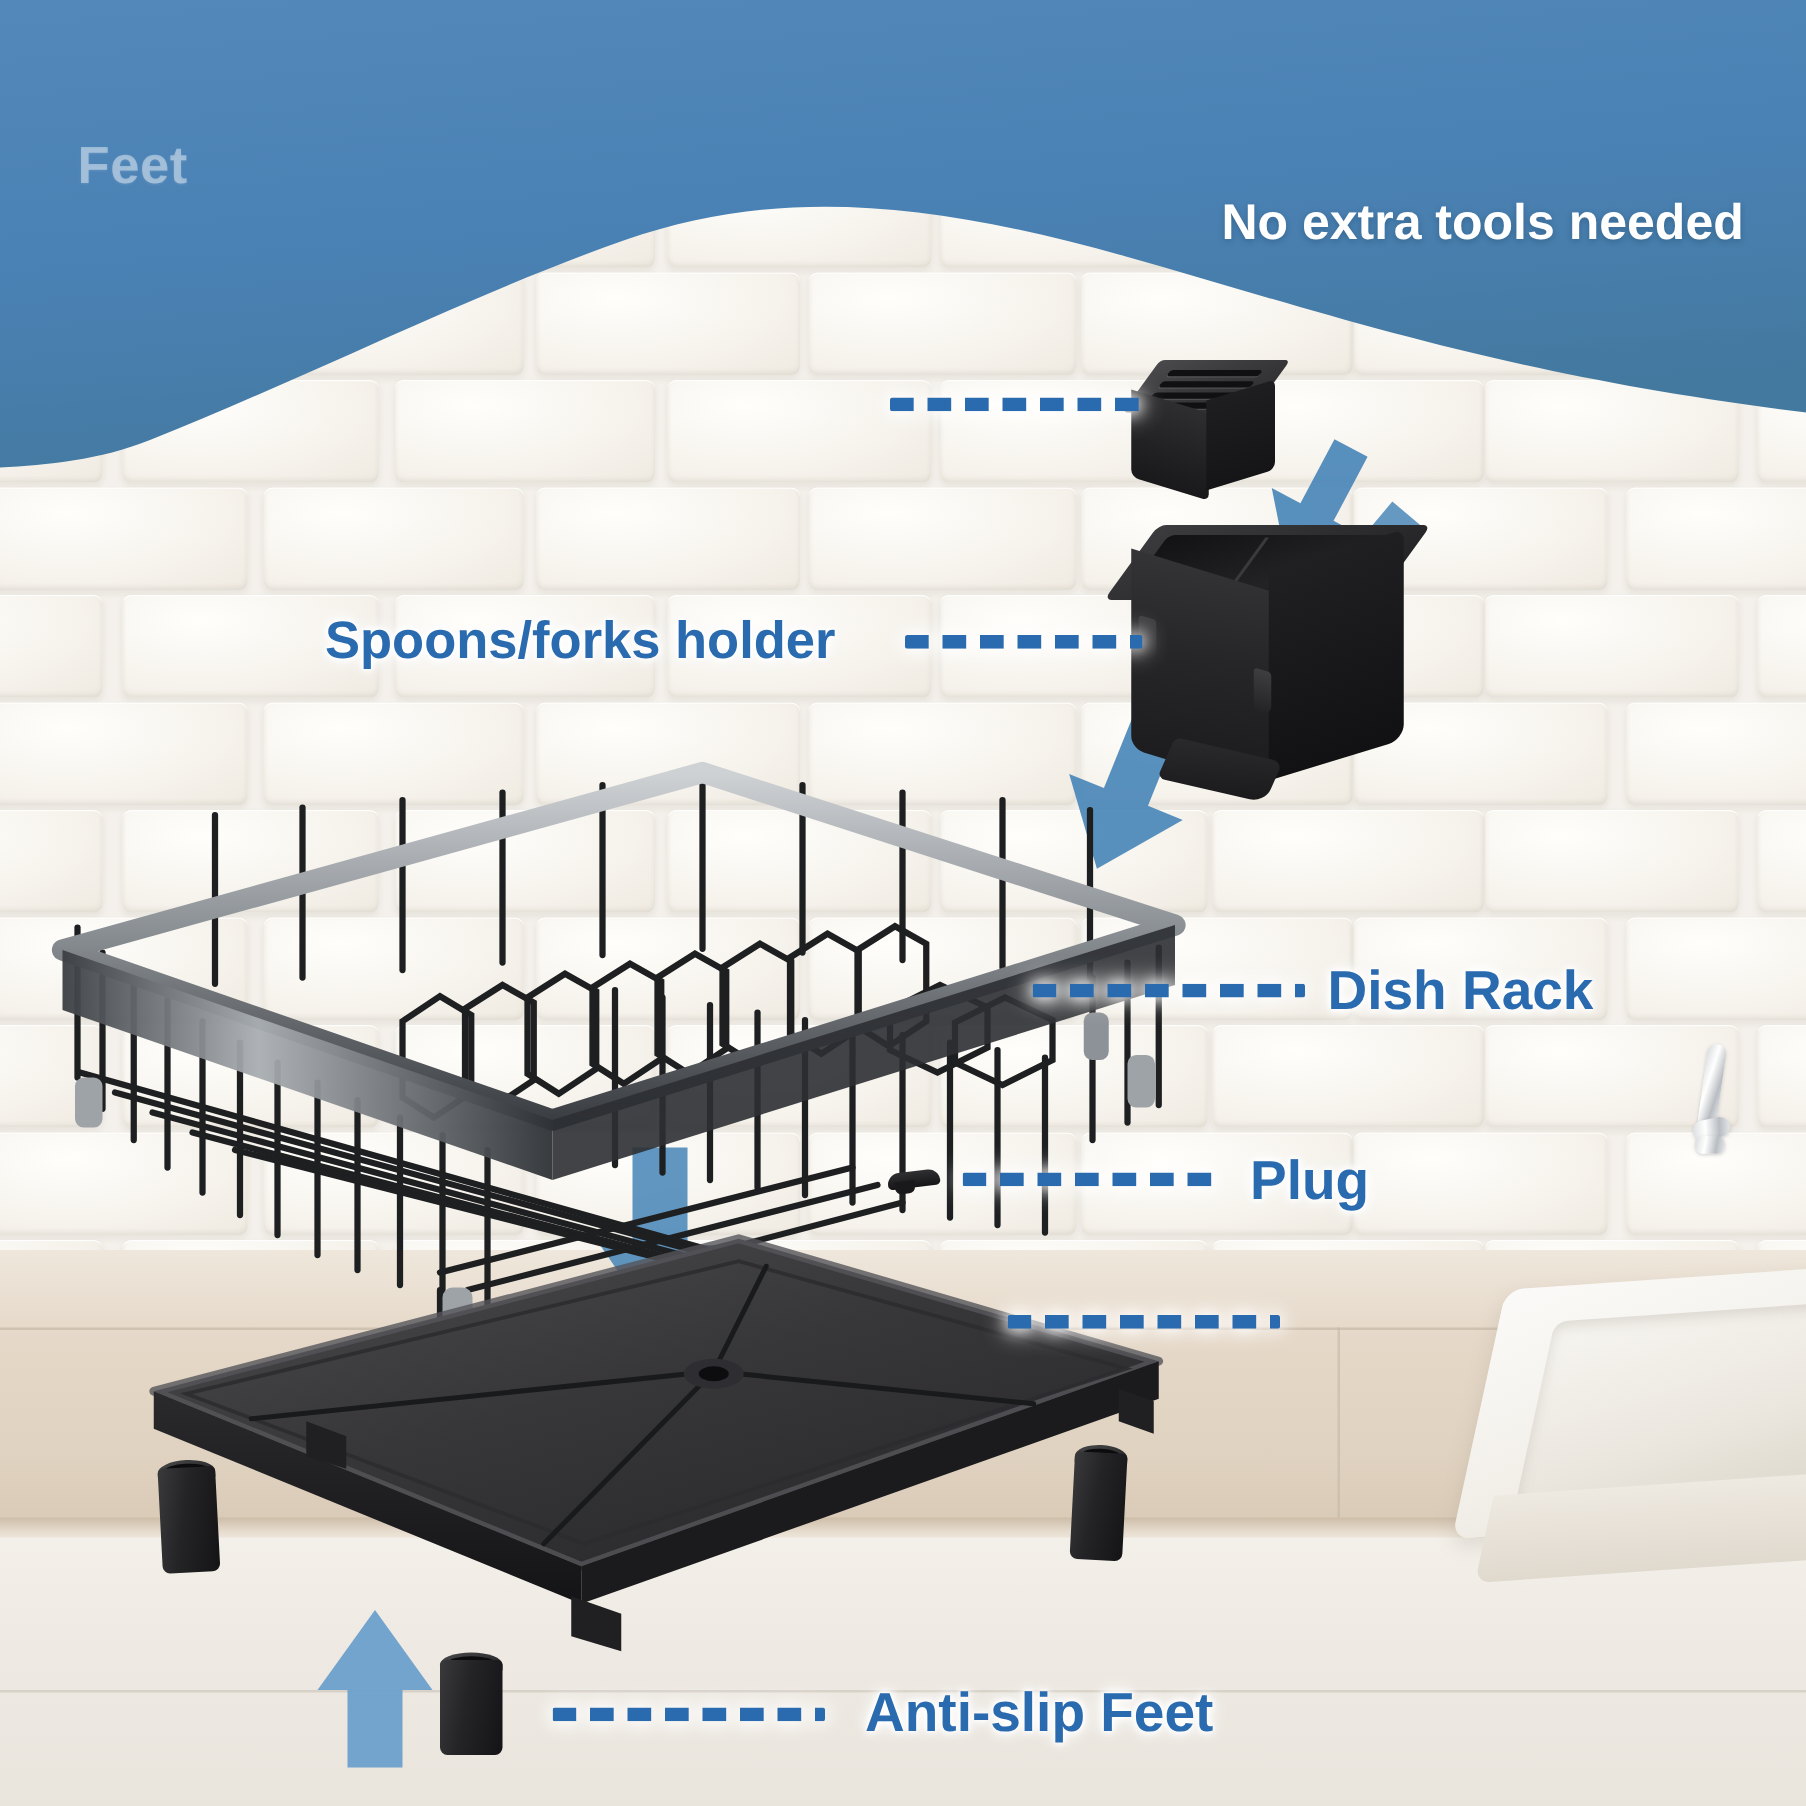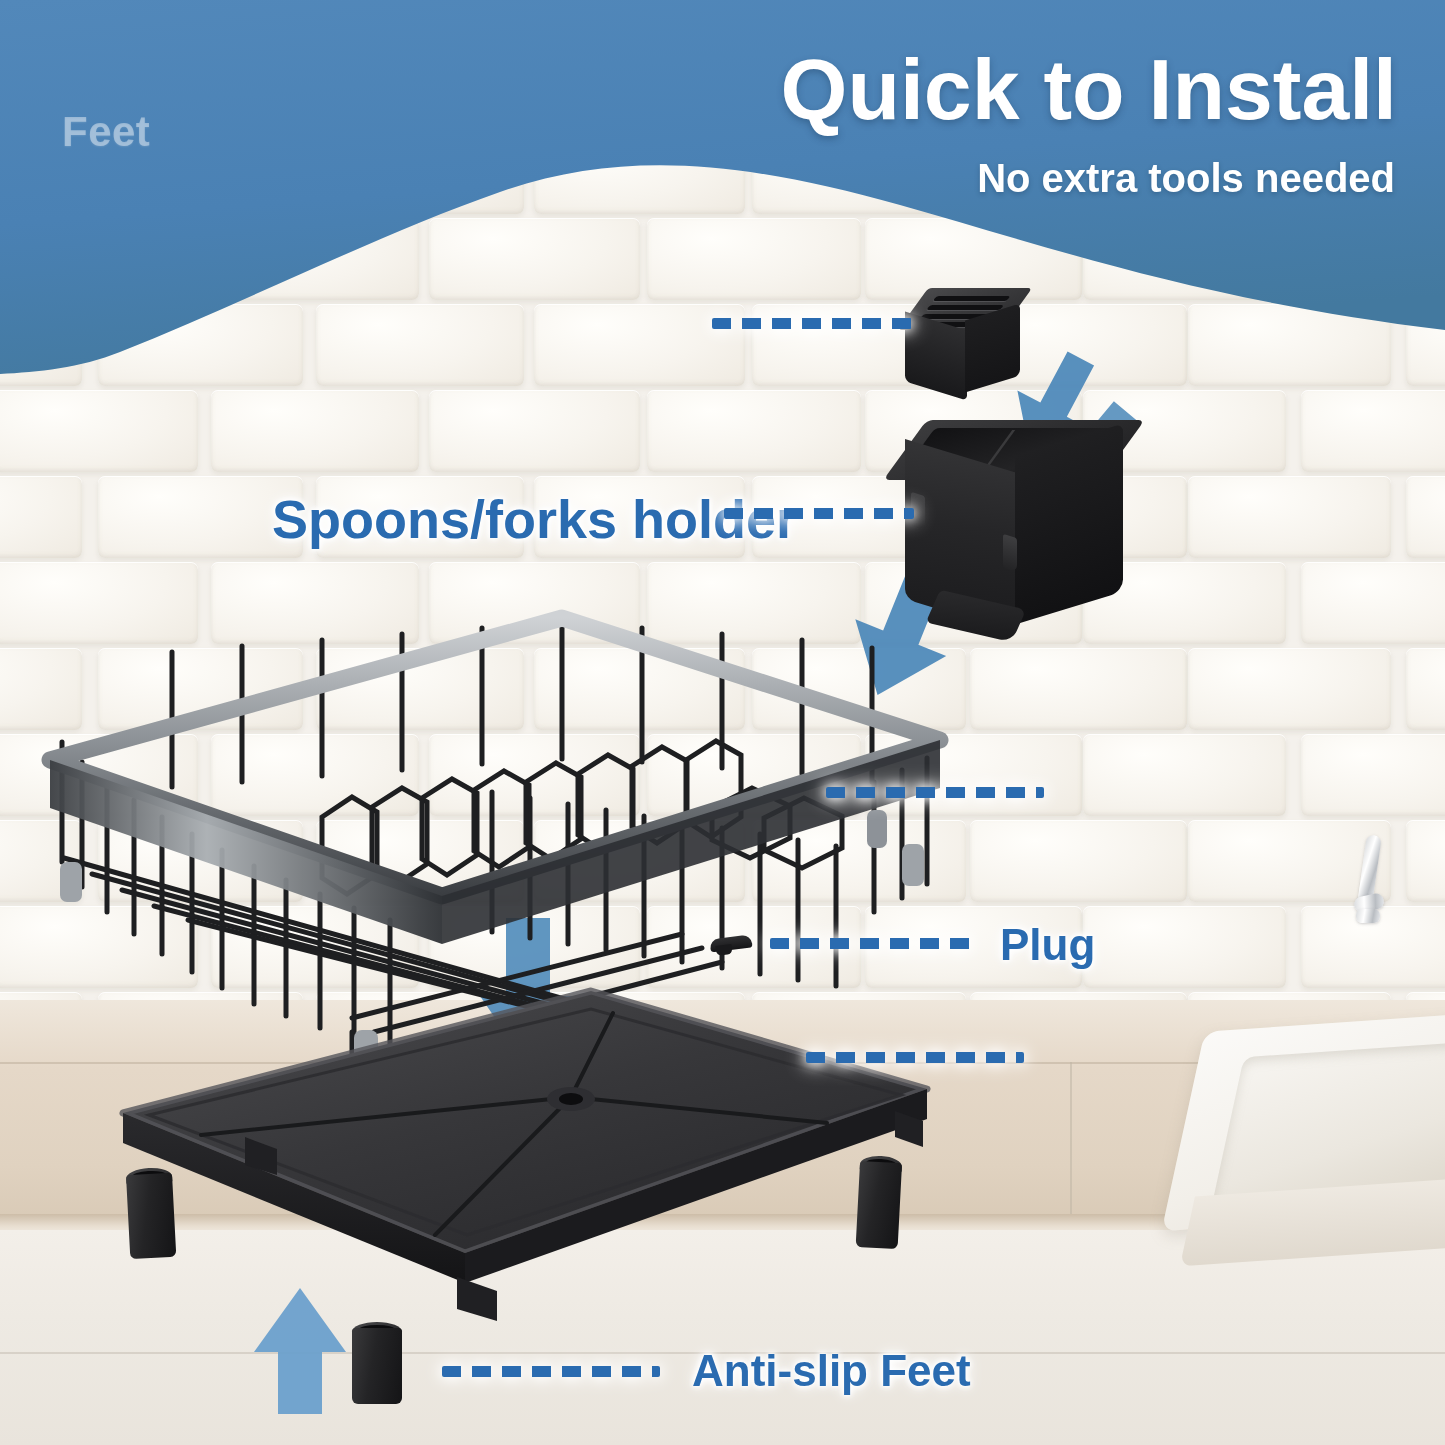--- a/index.html
+++ b/index.html
@@ -388,21 +388,20 @@
         </linearGradient>
       </defs>
       <path d="M0,0 L1445,0 L1445,330 C1200,300 1060,250 900,205
                C740,160 620,150 500,192
                C380,234 250,300 120,352
                C80,368 38,372 0,374 Z" fill="url(#hdg)"></path>
     </svg>
   </div>
 
   <div class="logo">Feet</div>
-  <div class="title">Quick to Install</div>
   <div class="subtitle">No extra tools needed</div>
 
   <div class="arrow" style="left:1000px;top:352px;">
     <svg width="110" height="110" viewBox="0 0 110 110">
       <g transform="rotate(28 55 55)">
         <path d="M40,0 L70,0 L70,58 L96,58 L55,108 L14,58 L40,58 Z" fill="#4a87b8" opacity="0.92"></path>
       </g>
     </svg>
   </div>
 
@@ -606,24 +605,25 @@
     <div class="cd-div" style="left:92px;"></div>
     <div class="cd-front"></div>
     <div class="cd-side"></div>
     <div class="cd-hook" style="left:6px;top:74px;"></div>
     <div class="cd-hook" style="left:98px;top:116px;"></div>
     <div class="cd-tab"></div>
   </div>
 
   <div class="lead" style="left:712px;top:318px;width:200px;"></div>
 
-  <div class="callout" style="left:272px;top:488px;font-size:54px;">Spoons/forks holder</div>
+  <div class="callout" style="left:260px;top:488px;font-size:42px;">Spoons/forks holder</div>
   <div class="lead" style="left:724px;top:508px;width:190px;"></div>
 
   <div class="lead" style="left:826px;top:787px;width:218px;"></div>
+  <div class="callout" style="left:1062px;top:768px;font-size:44px;">Dish Rack</div>
 
   <div class="lead" style="left:770px;top:938px;width:208px;"></div>
   <div class="callout" style="left:1000px;top:920px;font-size:44px;">Plug</div>
 
   <div class="lead" style="left:806px;top:1052px;width:218px;"></div>
 
   <div class="lead" style="left:442px;top:1366px;width:218px;"></div>
   <div class="callout" style="left:692px;top:1346px;font-size:44px;">Anti-slip Feet</div>
 
 </div>

